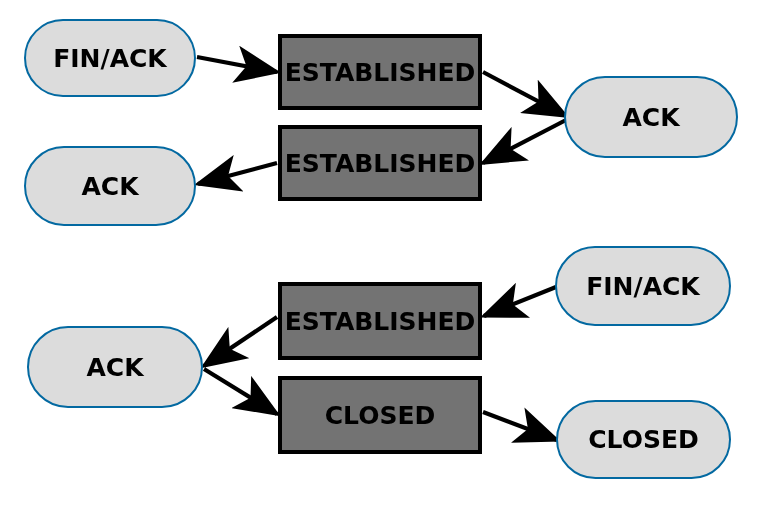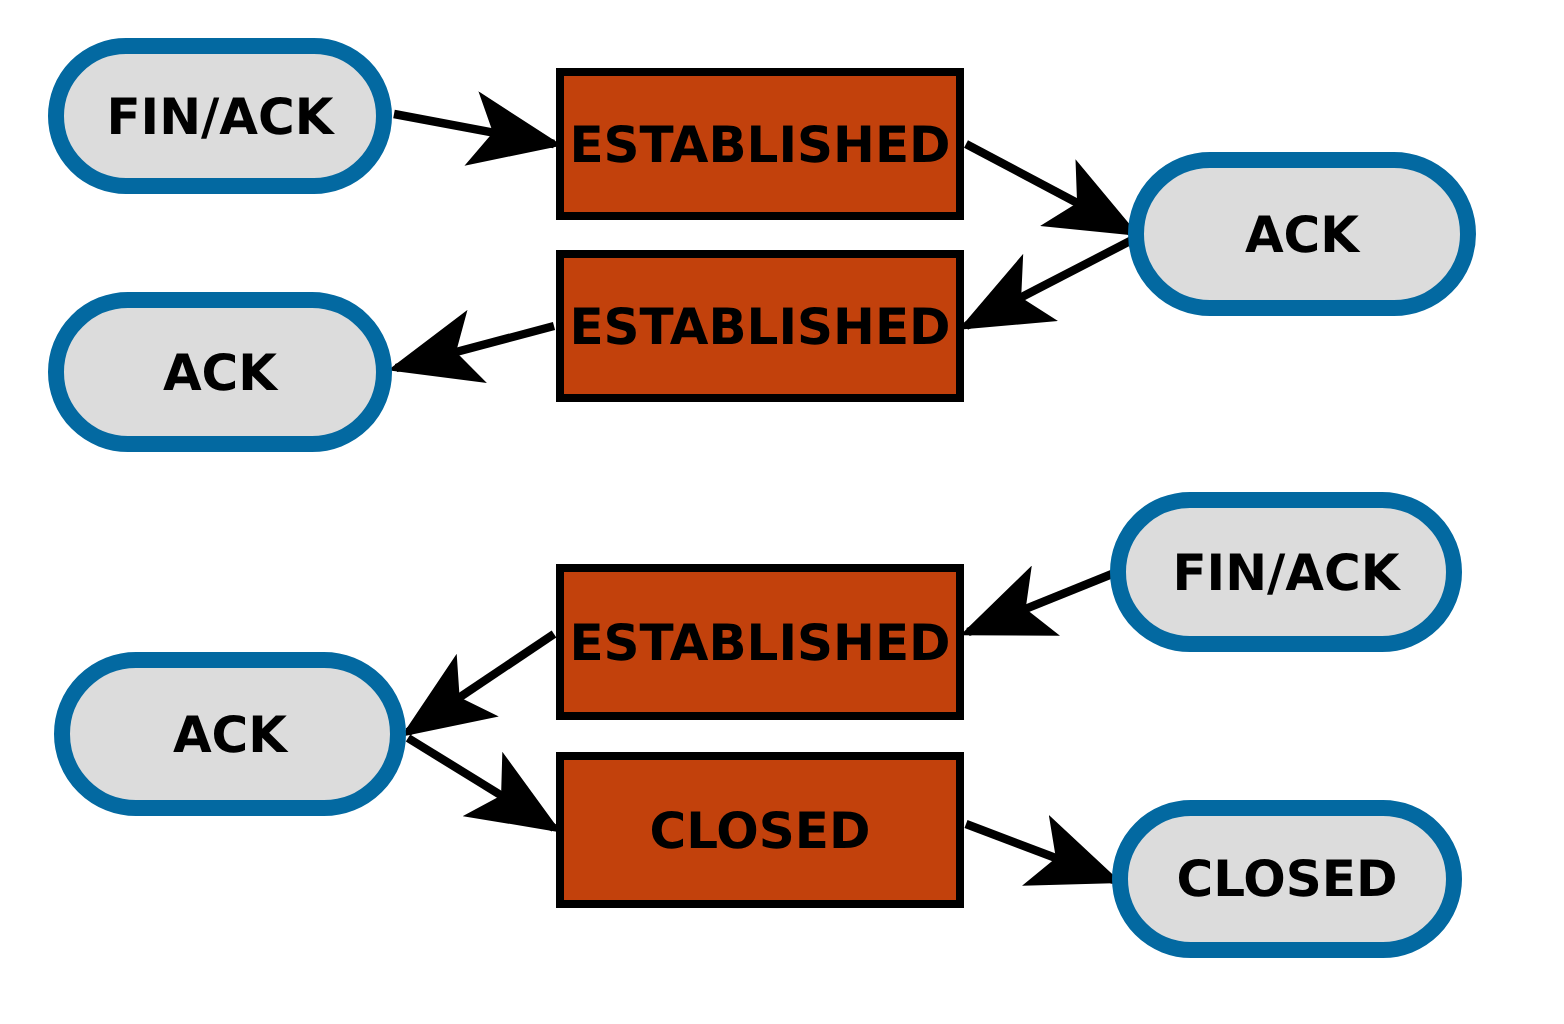--- a/index.html
+++ b/index.html
@@ -35,26 +35,26 @@
     text-align: center;
     color: #000000;
     font-weight: bold;
     font-family: "DejaVu Sans", sans-serif;
     letter-spacing: 0px;
     line-height: 1;
     user-select: none;
   }
   .node-pill {
     background: #dcdcdc;
-    border: 8px solid #0369a1;
+    border: 2px solid #0369a1;
     border-radius: 44px;
     font-size: 25px;
   }
   .node-box {
-    background: #c2410c;
+    background: #737373;
     border: 4px solid #000000;
     border-radius: 0;
     font-size: 25px;
   }
   .node-label {
     display: block;
     white-space: nowrap;
   }
 </style>
 </head>

